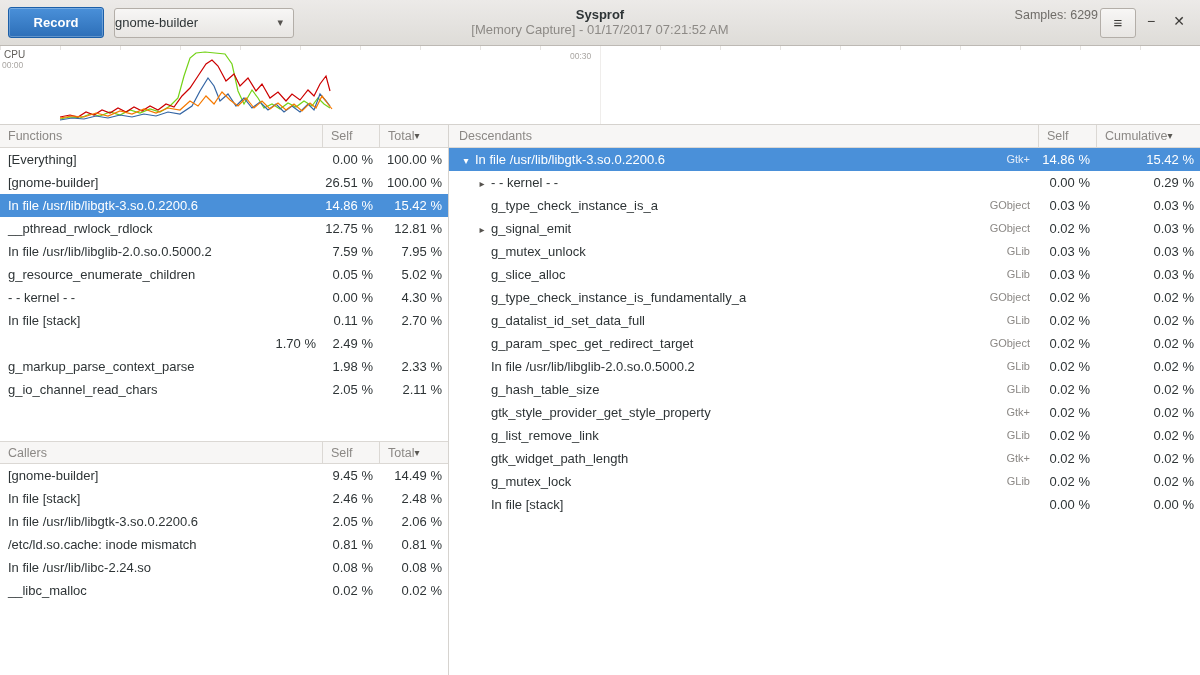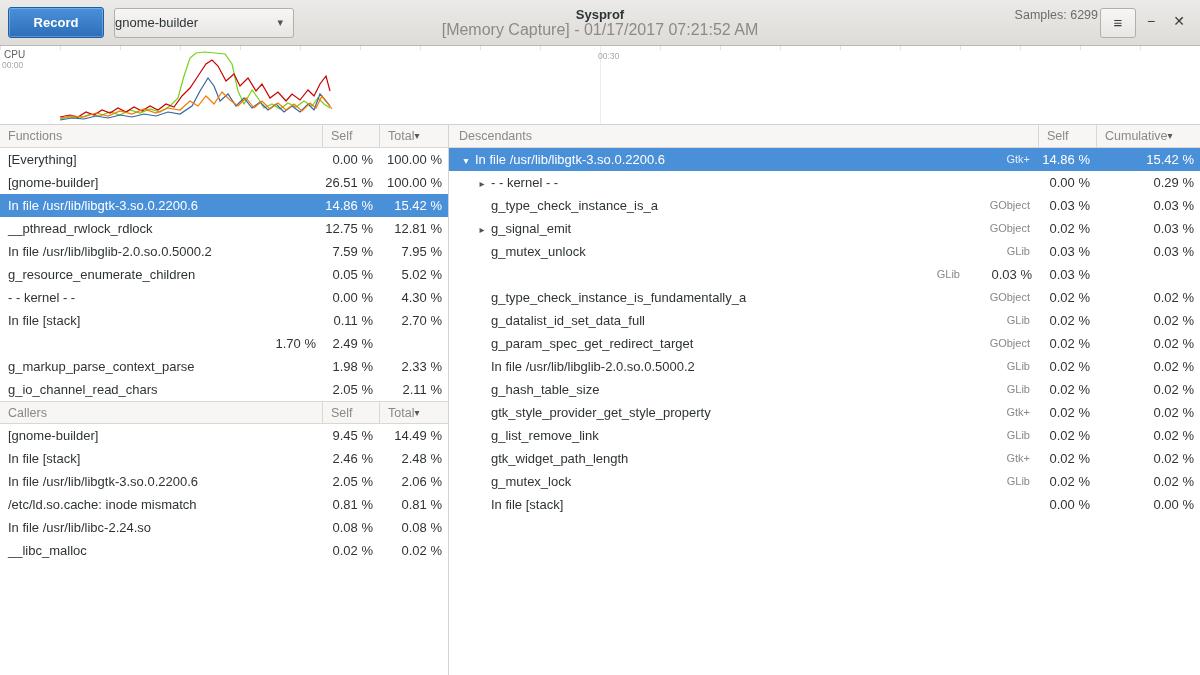--- a/index.html
+++ b/index.html
@@ -29,54 +29,54 @@
   }
   .process-btn {
     width:180px; display:flex; align-items:center; justify-content:flex-start; gap:8px;
     position:relative;
   }
   .process-btn .caret { color:#55524e; font-size:11px; position:absolute; right:10px; top:7px; }
   .title-block {
     position:absolute; left:0; right:0; top:6px; text-align:center; pointer-events:none;
   }
   .title { font-size:13px; font-weight:bold; color:#2e3436; line-height:17px; }
-  .subtitle { font-size:16px; color:#8d8a86; line-height:13px; }
+  .subtitle { font-size:13px; color:#8d8a86; line-height:13px; }
   .header-right { margin-left:auto; display:flex; align-items:flex-start; gap:2px; z-index:2; }
   .samples { font-size:12.5px; color:#6f6c68; }
   .menu-btn { width:36px; height:30px; font-size:15px; color:#3c3a37; display:flex; align-items:center; justify-content:center; }
   .winctl { width:26px; height:26px; border:none; background:transparent; font-size:14px; color:#3c3a37; display:flex; align-items:center; justify-content:center; }
 
   
   .timeline {
     height:79px; flex:0 0 79px; position:relative; background:#fff;
     border-bottom:1px solid #d5d2ce;
   }
   .timeline .ruler {
     position:absolute; top:0; left:0; right:0; height:4px;
     background:repeating-linear-gradient(to right, #d9d6d2 0 1px, transparent 1px 60px);
     opacity:.7;
   }
   .cpu-label { position:absolute; left:4px; top:3px; font-size:10px; color:#5f5c58; }
   .t0 { position:absolute; left:2px; top:14px; font-size:8.5px; color:#a9a6a2; }
-  .t30 { position:absolute; left:598px; top:5px; font-size:8.5px; color:#a9a6a2; }
+  .t30 { position:absolute; left:570px; top:5px; font-size:8.5px; color:#a9a6a2; }
   .midline { position:absolute; left:600px; top:0; bottom:0; width:1px; background:#efedeb; }
   .timeline svg { position:absolute; left:0; top:0; }
 
   
   .content { flex:1; display:flex; min-height:0; }
   .left-pane { width:448px; flex:0 0 448px; background:#fff; overflow:hidden; }
   .splitter { width:1px; flex:0 0 1px; background:#d6d3cf; cursor:col-resize; }
   .right-pane { flex:1; background:#fff; overflow:hidden; }
 
   .thead {
     display:grid; height:23px; line-height:22px;
     background:#f7f6f5; border-bottom:1px solid #dbd8d4;
     color:#8b8885; font-size:12.5px;
   }
-  .thead.bordertop { border-top:1px solid #dbd8d4; }
+  .thead.bordertop { border-top:1px solid #dbd8d4;margin-top:40px; }
   .hcell { padding-left:8px; white-space:nowrap; overflow:hidden; }
   .hcell.sep { border-left:1px solid #dbd8d4; }
   .hcell.sorted { display:flex; align-items:center; padding-right:6px; }
   .sort-arrow { font-size:10px; color:#5a5854; }
 
   .lhead { grid-template-columns:1fr 57px 69px; }
   .rhead { grid-template-columns:1fr 58px 104px; }
   .rhead .hcell:first-child { padding-left:10px; }
 
   .trow { display:grid; grid-template-columns:1fr 57px 69px; height:23px; line-height:23px; font-size:13px; color:#2e3436; }
@@ -279,20 +279,21 @@
             <span class="cell num">0.02 %</span>
             <span class="cell num">0.03 %</span>
           </div>
           <div class="drow">
             <span class="cell name" style="padding-left: 24px;"><span class="expander"></span><span class="fname">g_mutex_unlock</span></span>
             <span class="cell lib">GLib</span>
             <span class="cell num">0.03 %</span>
             <span class="cell num">0.03 %</span>
           </div>
           <div class="drow">
+            <span class="cell name" style="padding-left: 24px;"><span class="expander"></span><span class="fname">g_slice_alloc</span></span>
             <span class="cell lib">GLib</span>
             <span class="cell num">0.03 %</span>
             <span class="cell num">0.03 %</span>
           </div>
           <div class="drow">
             <span class="cell name" style="padding-left: 24px;"><span class="expander"></span><span class="fname">g_type_check_instance_is_fundamentally_a</span></span>
             <span class="cell lib">GObject</span>
             <span class="cell num">0.02 %</span>
             <span class="cell num">0.02 %</span>
           </div>

